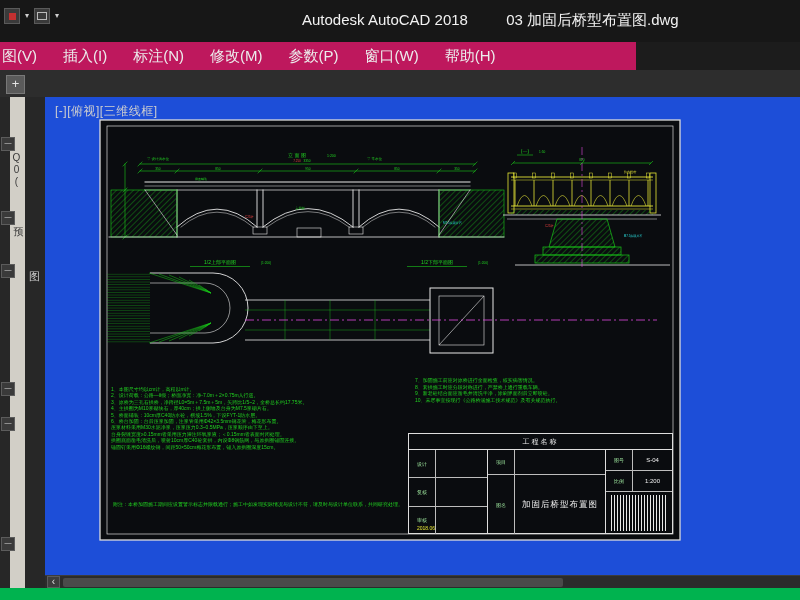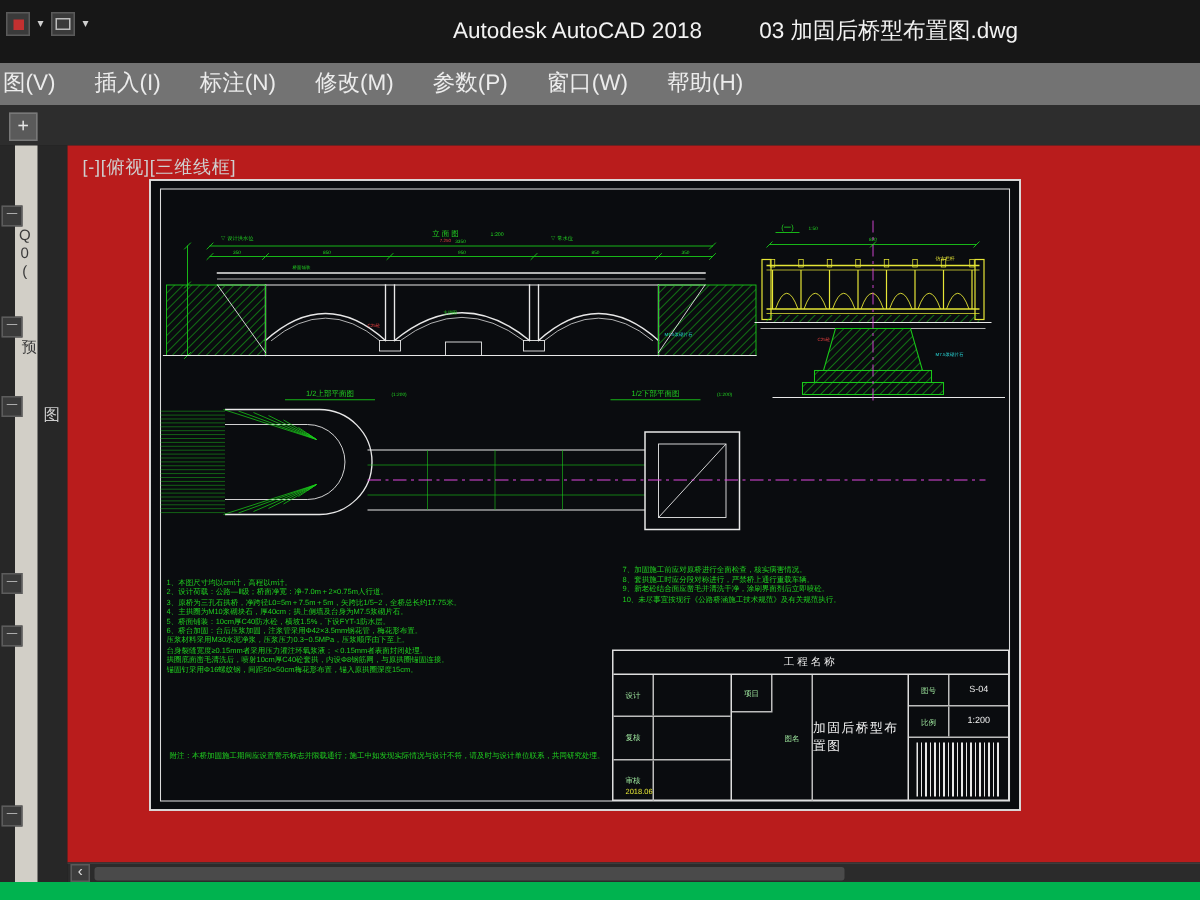--- a/index.html
+++ b/index.html
@@ -11,41 +11,41 @@
   #qat{position:absolute;left:4px;top:8px;display:flex;align-items:center;gap:5px;}
   .qicon{width:14px;height:14px;background:#3a3a3a;border:1px solid #5a5a5a;display:flex;
     align-items:center;justify-content:center;}
   .qicon .redsq{width:7px;height:7px;background:#c23030;}
   .qicon .graysq{width:8px;height:6px;border:1px solid #bbb;}
   .qcaret{color:#cfcfcf;font-size:8px;line-height:8px;}
   #title-text{position:absolute;left:302px;top:11px;font-size:15px;color:#f2f2f2;white-space:nowrap;}
   #title-text .doc{margin-left:34px;}
 
   
-  #menubar{position:absolute;left:0;top:42px;width:800px;height:28px;background:#737373;
+  #menubar{position:absolute;left:0;top:42px;width:636px;height:28px;background:#be185d;
     display:flex;align-items:center;border-bottom:1px solid #2a2a2a;}
   .menu-item{padding:0 13px;font-size:15px;color:#ececec;line-height:28px;white-space:nowrap;cursor:default;}
   .menu-item:first-child{padding-left:2px;}
 
   
   #tabbar{position:absolute;left:0;top:70px;width:800px;height:27px;background:#2d2d2d;}
   #newtab{position:absolute;left:6px;top:5px;width:17px;height:17px;background:#5a5a5a;
     border:1px solid #787878;color:#e6e6e6;font-size:13px;line-height:15px;text-align:center;}
 
   
   #leftrail{position:absolute;left:0;top:97px;width:45px;height:491px;background:#272727;}
   #strip{position:absolute;left:10px;top:0;width:15px;height:100%;background:#d2cfc7;}
   .strip-text{position:absolute;left:11px;writing-mode:vertical-rl;text-orientation:upright;
     font-size:10px;color:#3a3a3a;letter-spacing:1px;}
   .collapse-btn{position:absolute;left:1px;width:12px;height:12px;background:#3a3a3a;
     border:1px solid #5c5c5c;color:#d8d8d8;font-size:7px;line-height:10px;text-align:center;}
   #gap-label{position:absolute;left:29px;top:172px;color:#cccccc;font-size:11px;}
 
   
-  #canvas{position:absolute;left:45px;top:97px;width:755px;height:478px;background:#b91c1c;}
+  #canvas{position:absolute;left:45px;top:97px;width:755px;height:478px;background:#1d4ed8;}
   #vp-label{position:absolute;left:10px;top:6px;font-size:12px;color:#cfcfcf;letter-spacing:.5px;}
   #drawing-svg{position:absolute;left:0;top:0;}
   svg text{font-family:"Liberation Sans",sans-serif;}
   .gtxt{fill:#22d422;}
   .rtxt{fill:#e84040;}
   .ctxt{fill:#2adede;}
   .ytxt{fill:#e6e636;}
 
   
   .notes{position:absolute;color:#20d020;}
@@ -60,21 +60,21 @@
     border:1px solid #dedede;box-sizing:border-box;color:#cfe8cf;}
   .tb-header{height:15px;border-bottom:1px solid #dedede;text-align:center;font-size:7px;
     line-height:15px;color:#ececec;letter-spacing:2px;}
   .tb-body{display:flex;height:84px;}
   .tb-col1{width:78px;border-right:1px solid #dedede;display:flex;flex-direction:column;}
   .tb-row{flex:1;display:flex;border-bottom:1px solid #bdbdbd;}
   .tb-row:last-child{border-bottom:none;}
   .tb-lab{width:26px;border-right:1px solid #bdbdbd;font-size:5px;display:flex;
     align-items:center;justify-content:center;color:#9fe89f;}
   .tb-fill{flex:1;}
-  .tb-col2{width:117px;border-right:1px solid #dedede;display:flex;flex-direction:row;}
+  .tb-col2{width:117px;border-right:1px solid #dedede;display:flex;flex-direction:column;}
   .tb-prow{height:24px;display:flex;border-bottom:1px solid #bdbdbd;}
   .tb-nrow{flex:1;display:flex;}
   .tb-name{flex:1;display:flex;align-items:center;justify-content:center;font-size:8.5px;
     letter-spacing:1px;color:#f0f0f0;}
   .tb-col3{flex:1;display:flex;flex-direction:column;}
   .tb-row3{height:20px;display:flex;border-bottom:1px solid #bdbdbd;}
   .tb-val{flex:1;display:flex;align-items:center;justify-content:center;font-size:6px;color:#f0f0f0;}
   .barcode{flex:1;margin:3px 5px;background:repeating-linear-gradient(90deg,#e8e8e8 0 1px,transparent 1px 3px);}
   .tb-date{position:absolute;left:8px;bottom:2px;color:#e6e636;font-size:5px;}
 

